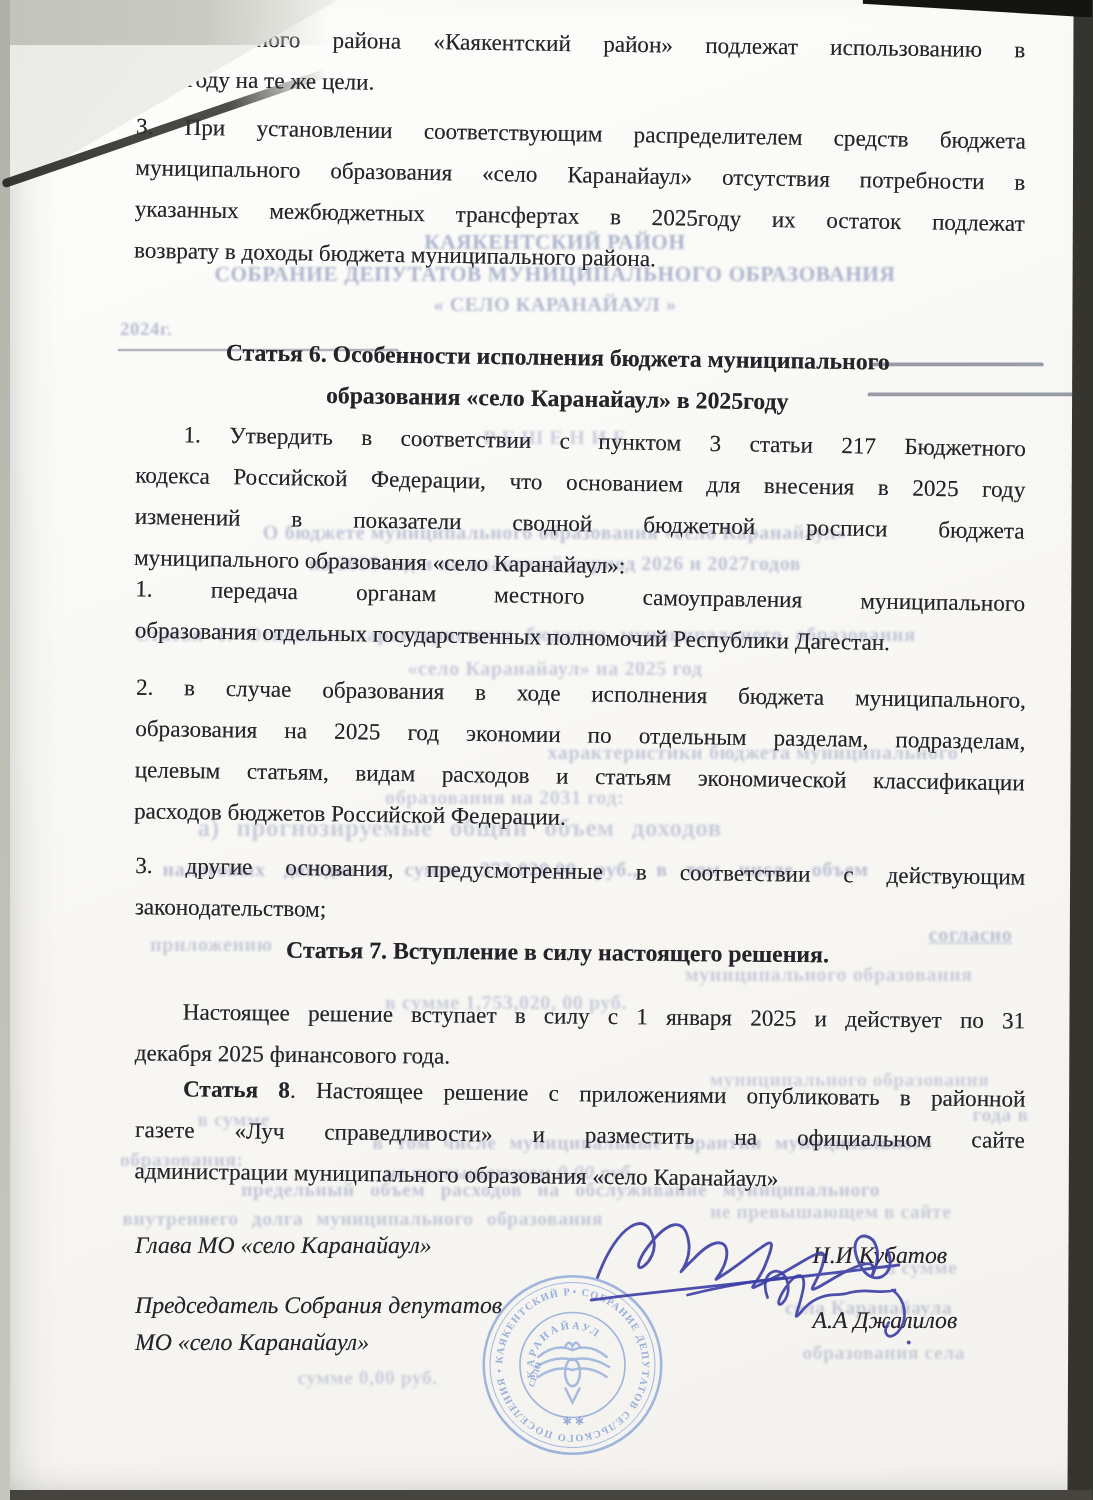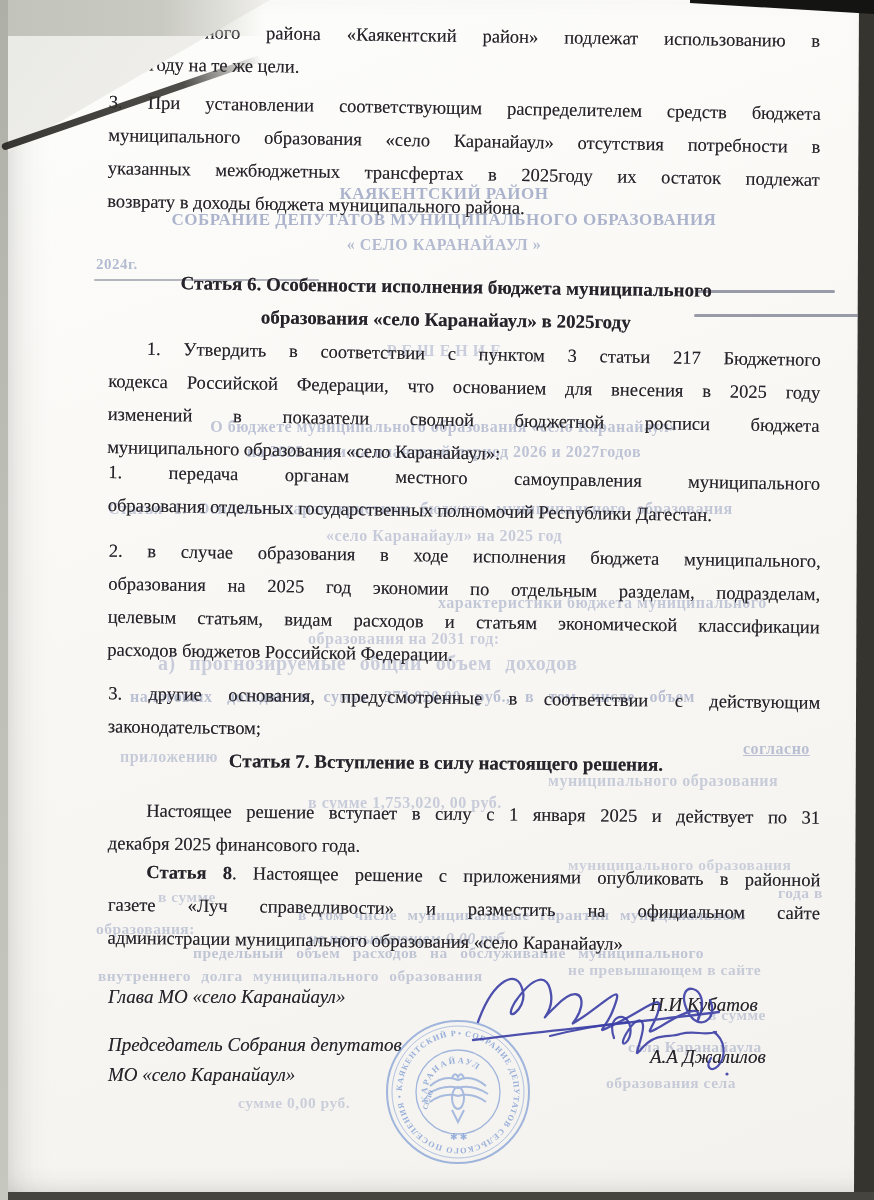--- a/index.html
+++ b/index.html
@@ -78,21 +78,21 @@
       <div class="ghost" style="left: 150px; top: 888px; font-size: 15.5px; opacity: 0.3;">в сумме</div>
       <div class="ghost" style="left: 770px; top: 884px; font-size: 15.5px; opacity: 0.32;">года в</div>
       <div class="ghost" style="left: 290px; top: 906px; font-size: 15.5px; word-spacing: 6px; opacity: 0.35;">в том числе муниципальные гарантии муниципального</div>
       <div class="ghost" style="left: 88px; top: 920px; font-size: 15.5px; opacity: 0.33;">образования:</div>
       <div class="ghost" style="left: 300px; top: 930px; font-size: 16px; opacity: 0.33; font-style: italic;">не превышающем 0,00 руб.</div>
       <div class="ghost" style="left: 185px; top: 944px; font-size: 15.5px; word-spacing: 8px; opacity: 0.35;">предельный объем расходов на обслуживание муниципального</div>
       <div class="ghost" style="left: 90px; top: 967px; font-size: 15.5px; word-spacing: 6px; opacity: 0.33;">внутреннего долга муниципального образования</div>
       <div class="ghost" style="left: 560px; top: 961px; font-size: 15.5px; opacity: 0.3;">не превышающем в сайте</div>
       <div class="ghost" style="left: 700px; top: 1006px; font-size: 15.5px; opacity: 0.3;">в сумме</div>
       <div class="ghost" style="left: 620px; top: 1038px; font-size: 15.5px; opacity: 0.33;">села Каранайаула</div>
-      <div class="ghost" style="left: 598px; top: 1074px; font-size: 15.5px; opacity: 0.3;">образования села</div>
+      <div class="ghost" style="left: 634px; top: 1074px; font-size: 15.5px; opacity: 0.3;">образования села</div>
       <div class="ghost" style="left: 230px; top: 1094px; font-size: 15.5px; opacity: 0.28;">сумме 0,00 руб.</div>
       <div class="gdash" style="left: 86px; top: 279px; width: 225px; opacity: 0.4; height: 2px;"></div>
       <div class="gdash" style="left: 690px; top: 290px; width: 137px; opacity: 0.55; height: 3px;"></div>
       <div class="gdash" style="left: 686px; top: 314px; width: 175px; opacity: 0.55; height: 3px;"></div>
     </div>
   <div id="textlayer">
       <div class="block" style="left: 100px; top: 20px; width: 712px; transform: rotate(0.8deg);">
         <div class="line">муниципального района «Каякентский район» подлежат использованию в</div>
         <div class="line last">2025 году на те же цели.</div>
       </div>

